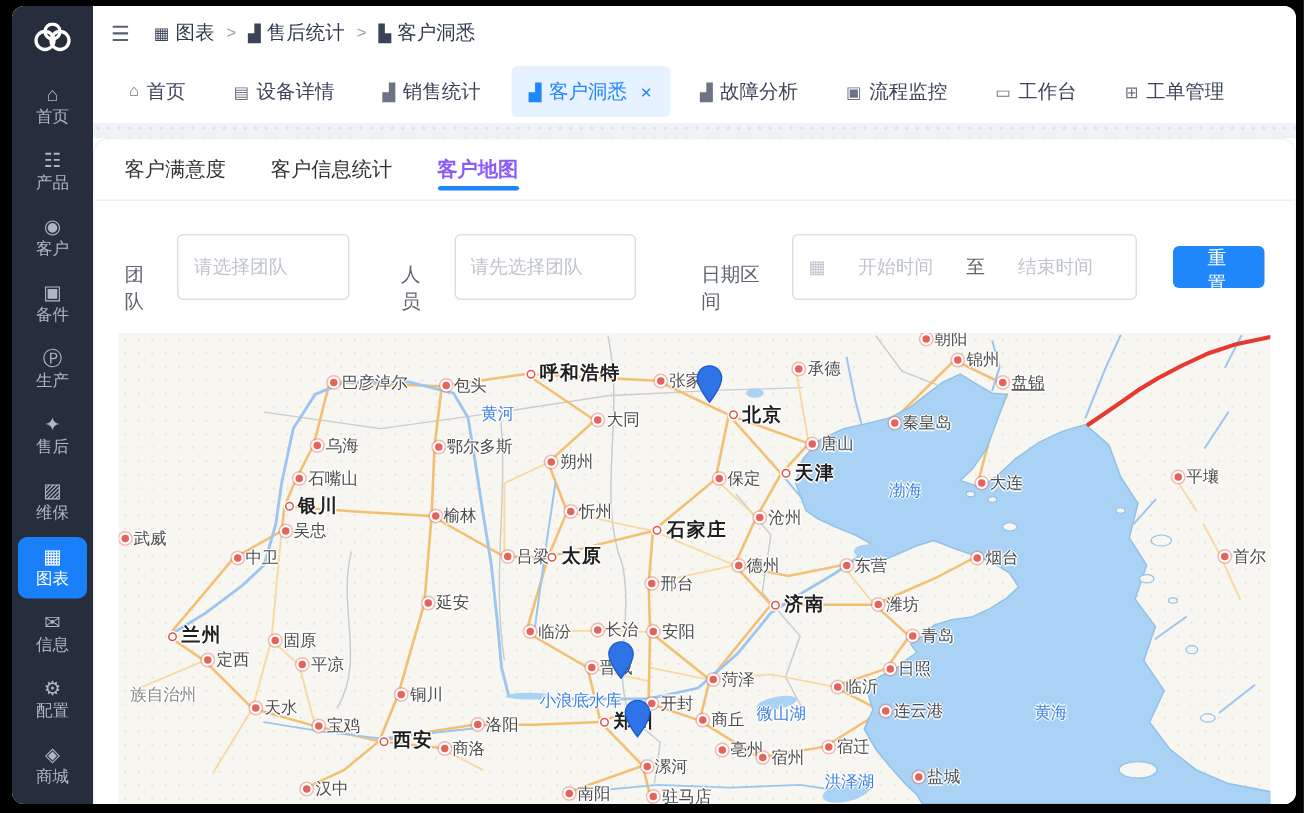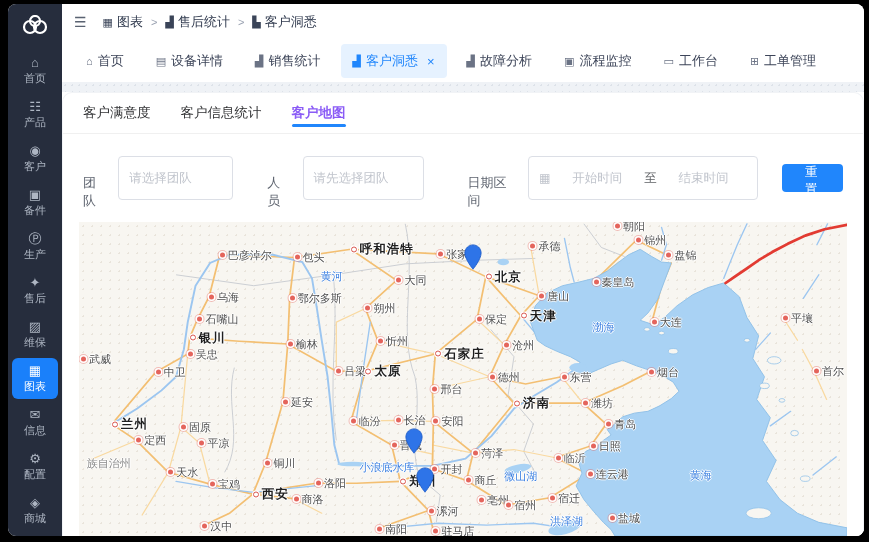--- a/index.html
+++ b/index.html
@@ -534,21 +534,21 @@
               <span class="mtext">菏泽</span>
             </div>
             <div class="mlabel city" style="left: 69.7851%; top: 1.15942%;">
               <span class="mdot"></span>
               <span class="mtext">朝阳</span>
             </div>
             <div class="mlabel city" style="left: 72.5664%; top: 5.7971%;">
               <span class="mdot"></span>
               <span class="mtext">锦州</span>
             </div>
-            <div class="mlabel city" style="left: 76.4855%; top: 10.4348%;">
+            <div class="mlabel city" style="left: 76.4855%; top: 10.4348%; text-decoration: underline;">
               <span class="mdot"></span>
               <span class="mtext">盘锦</span>
             </div>
             <div class="mlabel city" style="left: 67.0038%; top: 19.1304%;">
               <span class="mdot"></span>
               <span class="mtext">秦皇岛</span>
             </div>
             <div class="mlabel city" style="left: 59.9241%; top: 23.4783%;">
               <span class="mdot"></span>
               <span class="mtext">唐山</span>

